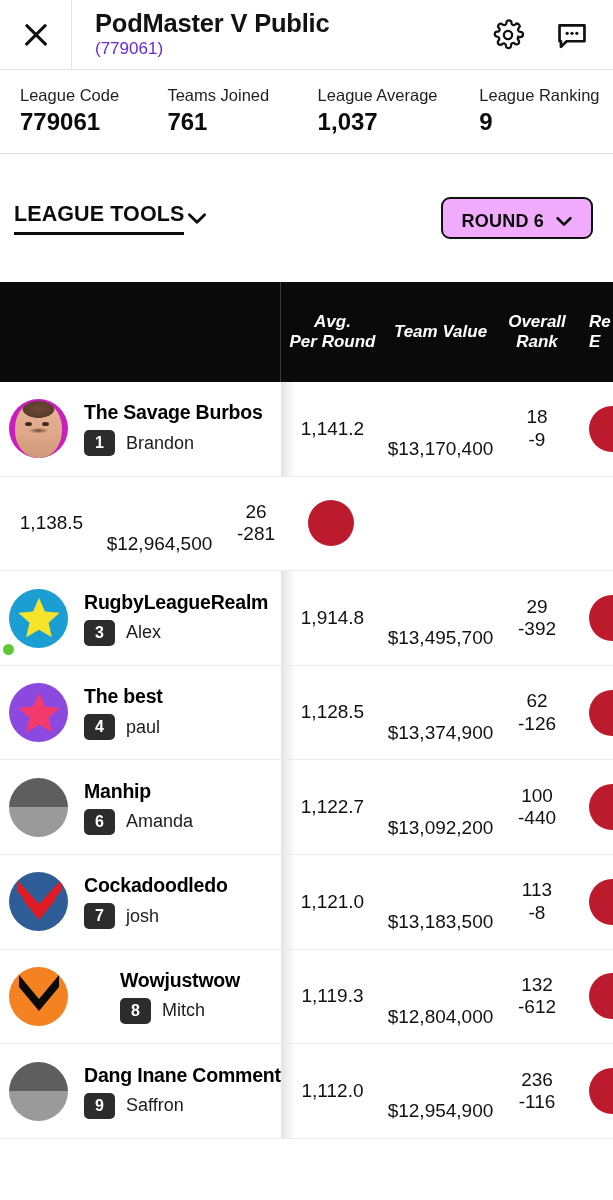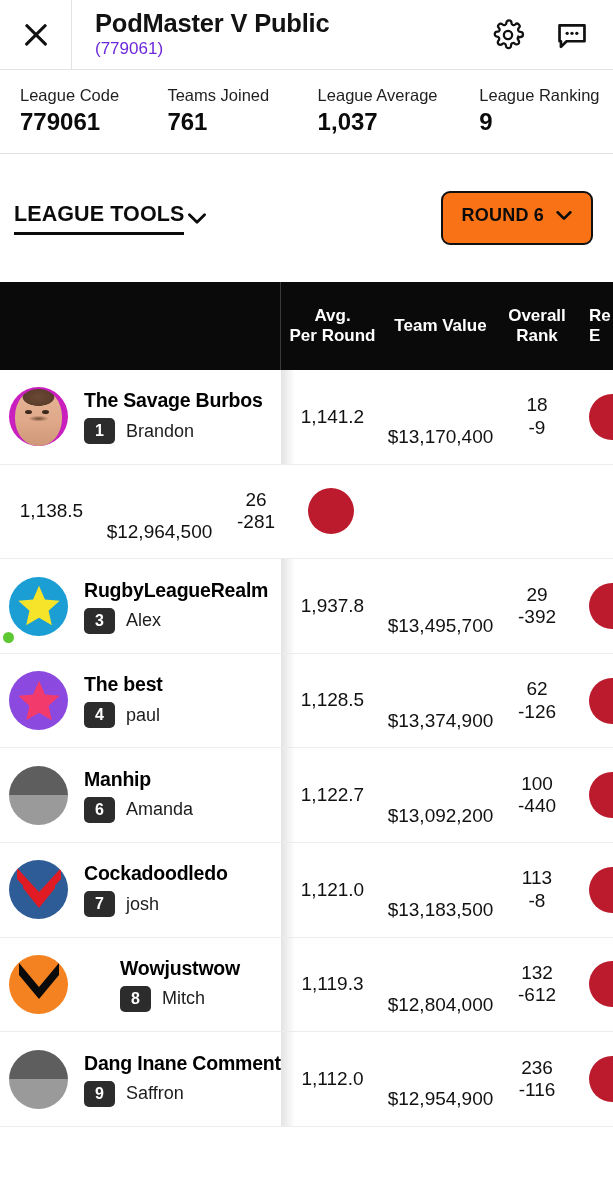--- a/index.html
+++ b/index.html
@@ -119,38 +119,39 @@
     letter-spacing: 0.1px;
     border-bottom: 3.5px solid #0b0b0b;
     padding-bottom: 5px;
   }
   .round-btn {
     display: flex;
     align-items: center;
     gap: 9px;
     border: 2px solid #111;
     border-radius: 9px;
-    padding: 11px 16px 17px 19px;
+    padding: 11px 16px 5px 19px;
     cursor: pointer;
-    background: #f97316;
+    background: #f0abfc;
   }
   .round-btn-label {
     font-size: 18px;
     font-weight: bold;
     color: #0b0b0b;
     letter-spacing: 0.2px;
   }
 
   
   .table-head {
     background: #0a0a0a;
-    height: 88px;
+    height: 100px;
     display: flex;
     align-items: center;
     position: relative;
+    font-style: italic;
   }
   .th-spacer {
     width: 281px;
     height: 100%;
     flex: 0 0 281px;
     border-right: 1.5px solid #3a3a3a;
   }
   .th {
     color: #ffffff;
     font-size: 17px;
@@ -430,21 +431,21 @@
         </div>
         <div class="status-dot"></div>
         <div class="team-block">
           <div class="team-name">RugbyLeagueRealm</div>
           <div class="owner-line">
             <span class="pos-badge">3</span>
             <span class="owner-name">Alex</span>
           </div>
         </div>
       </div>
-      <div class="cell avg">1,937.8</div>
+      <div class="cell avg">1,914.8</div>
       <div class="cell tv">$13,495,700</div>
       <div class="cell rank">
         <div>29</div>
         <div>-392</div>
       </div>
       <div class="cell cut">
         <span class="red-pill"></span>
       </div>
     </div>
     <div class="row">

